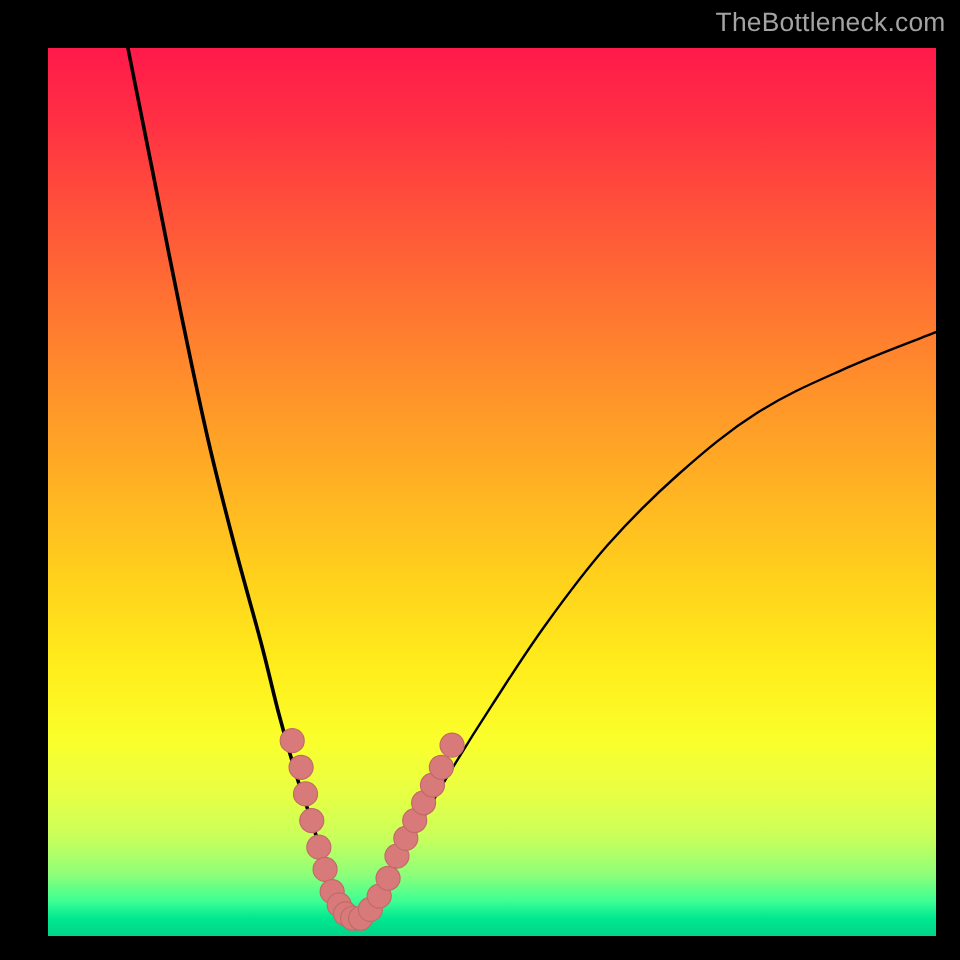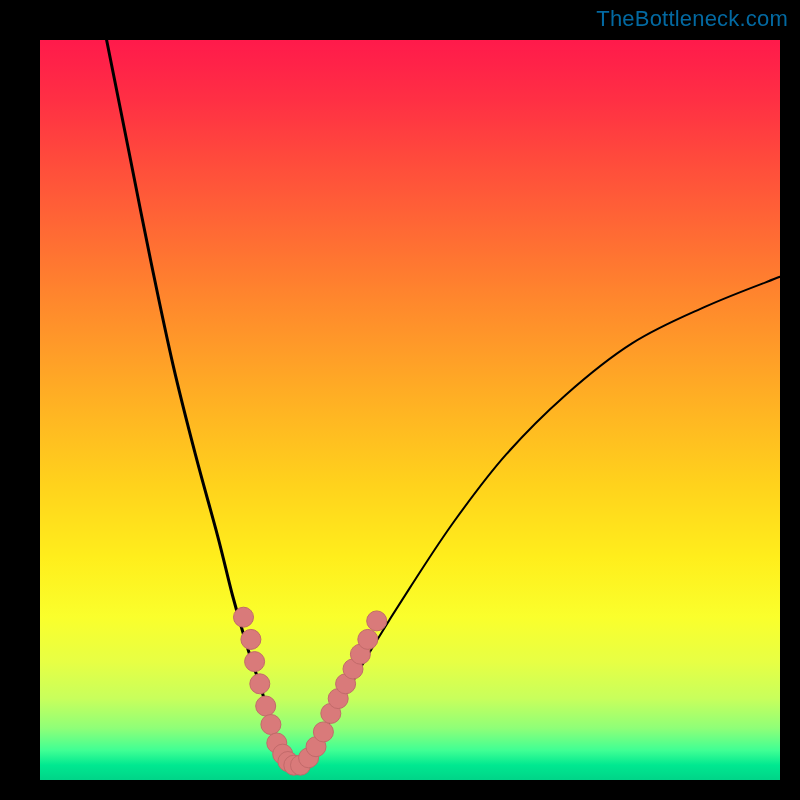--- a/index.html
+++ b/index.html
@@ -41,21 +41,21 @@
       #8fff78 93%,
       #40ff94 96%,
       #00e890 98%,
       #00d488 100%
     );
   }
   .watermark {
     position: absolute;
     top: 6px;
     right: 12px;
-    color: #0369a1;
+    color: #a3a3a3;
     font-size: 22px;
     font-weight: 500;
     letter-spacing: 0.2px;
     user-select: none;
   }
   svg.curves {
     position: absolute;
     left: 0;
     top: 0;
     width: 740px;

